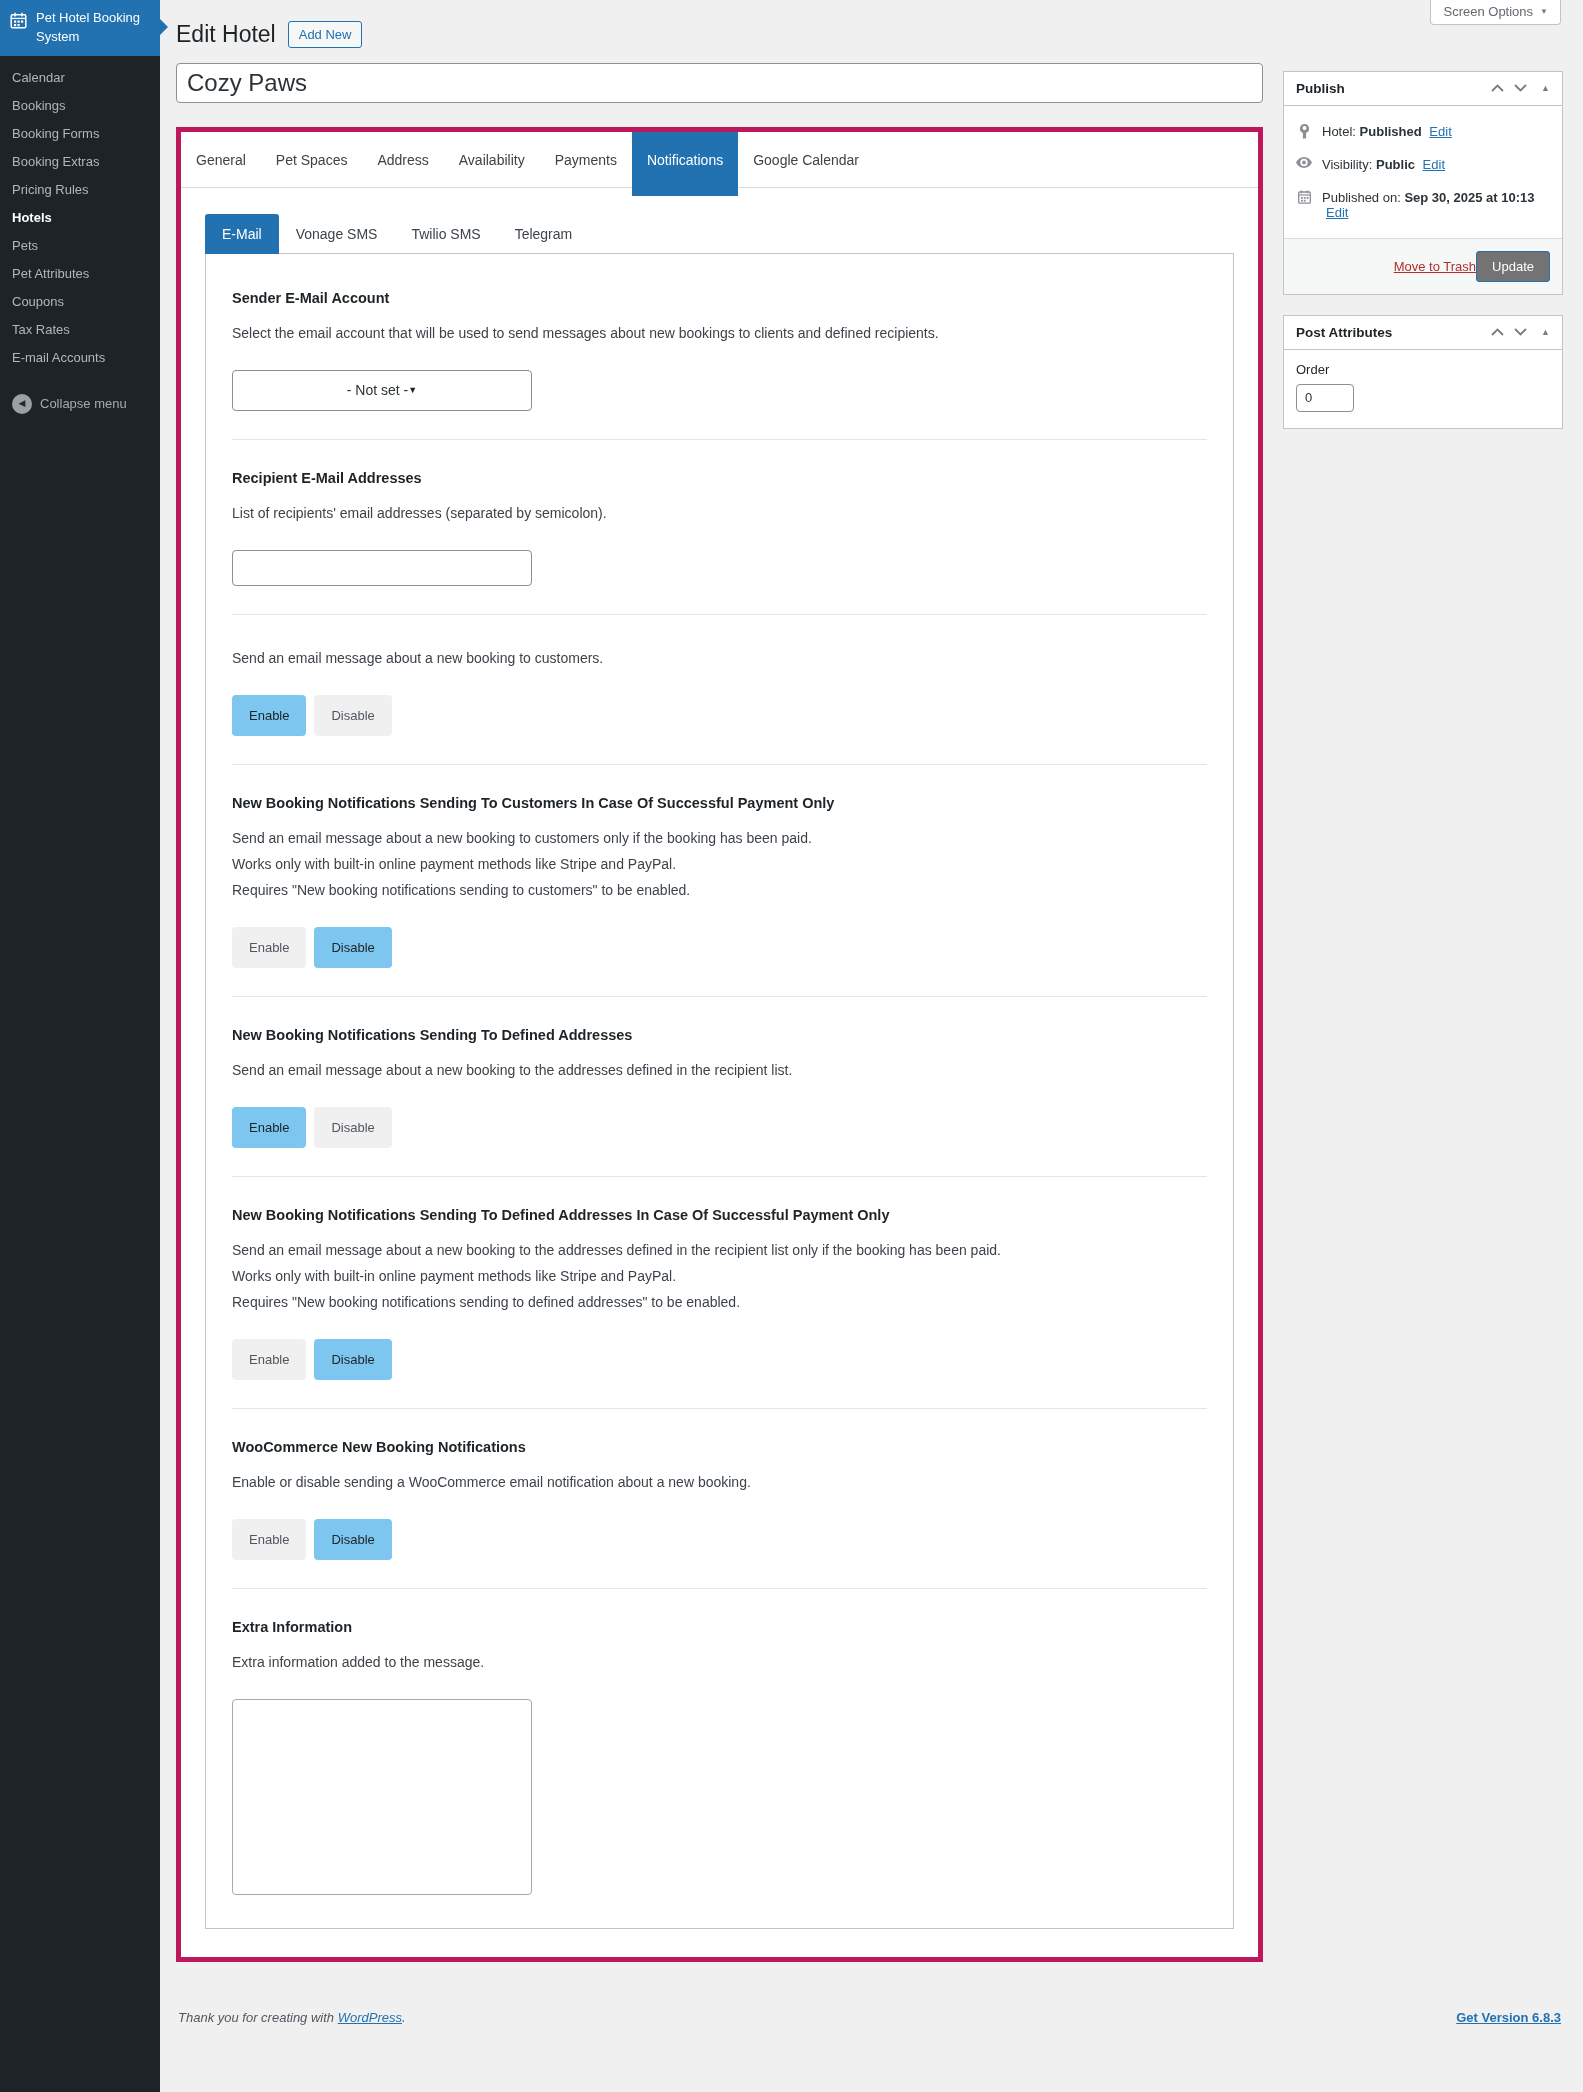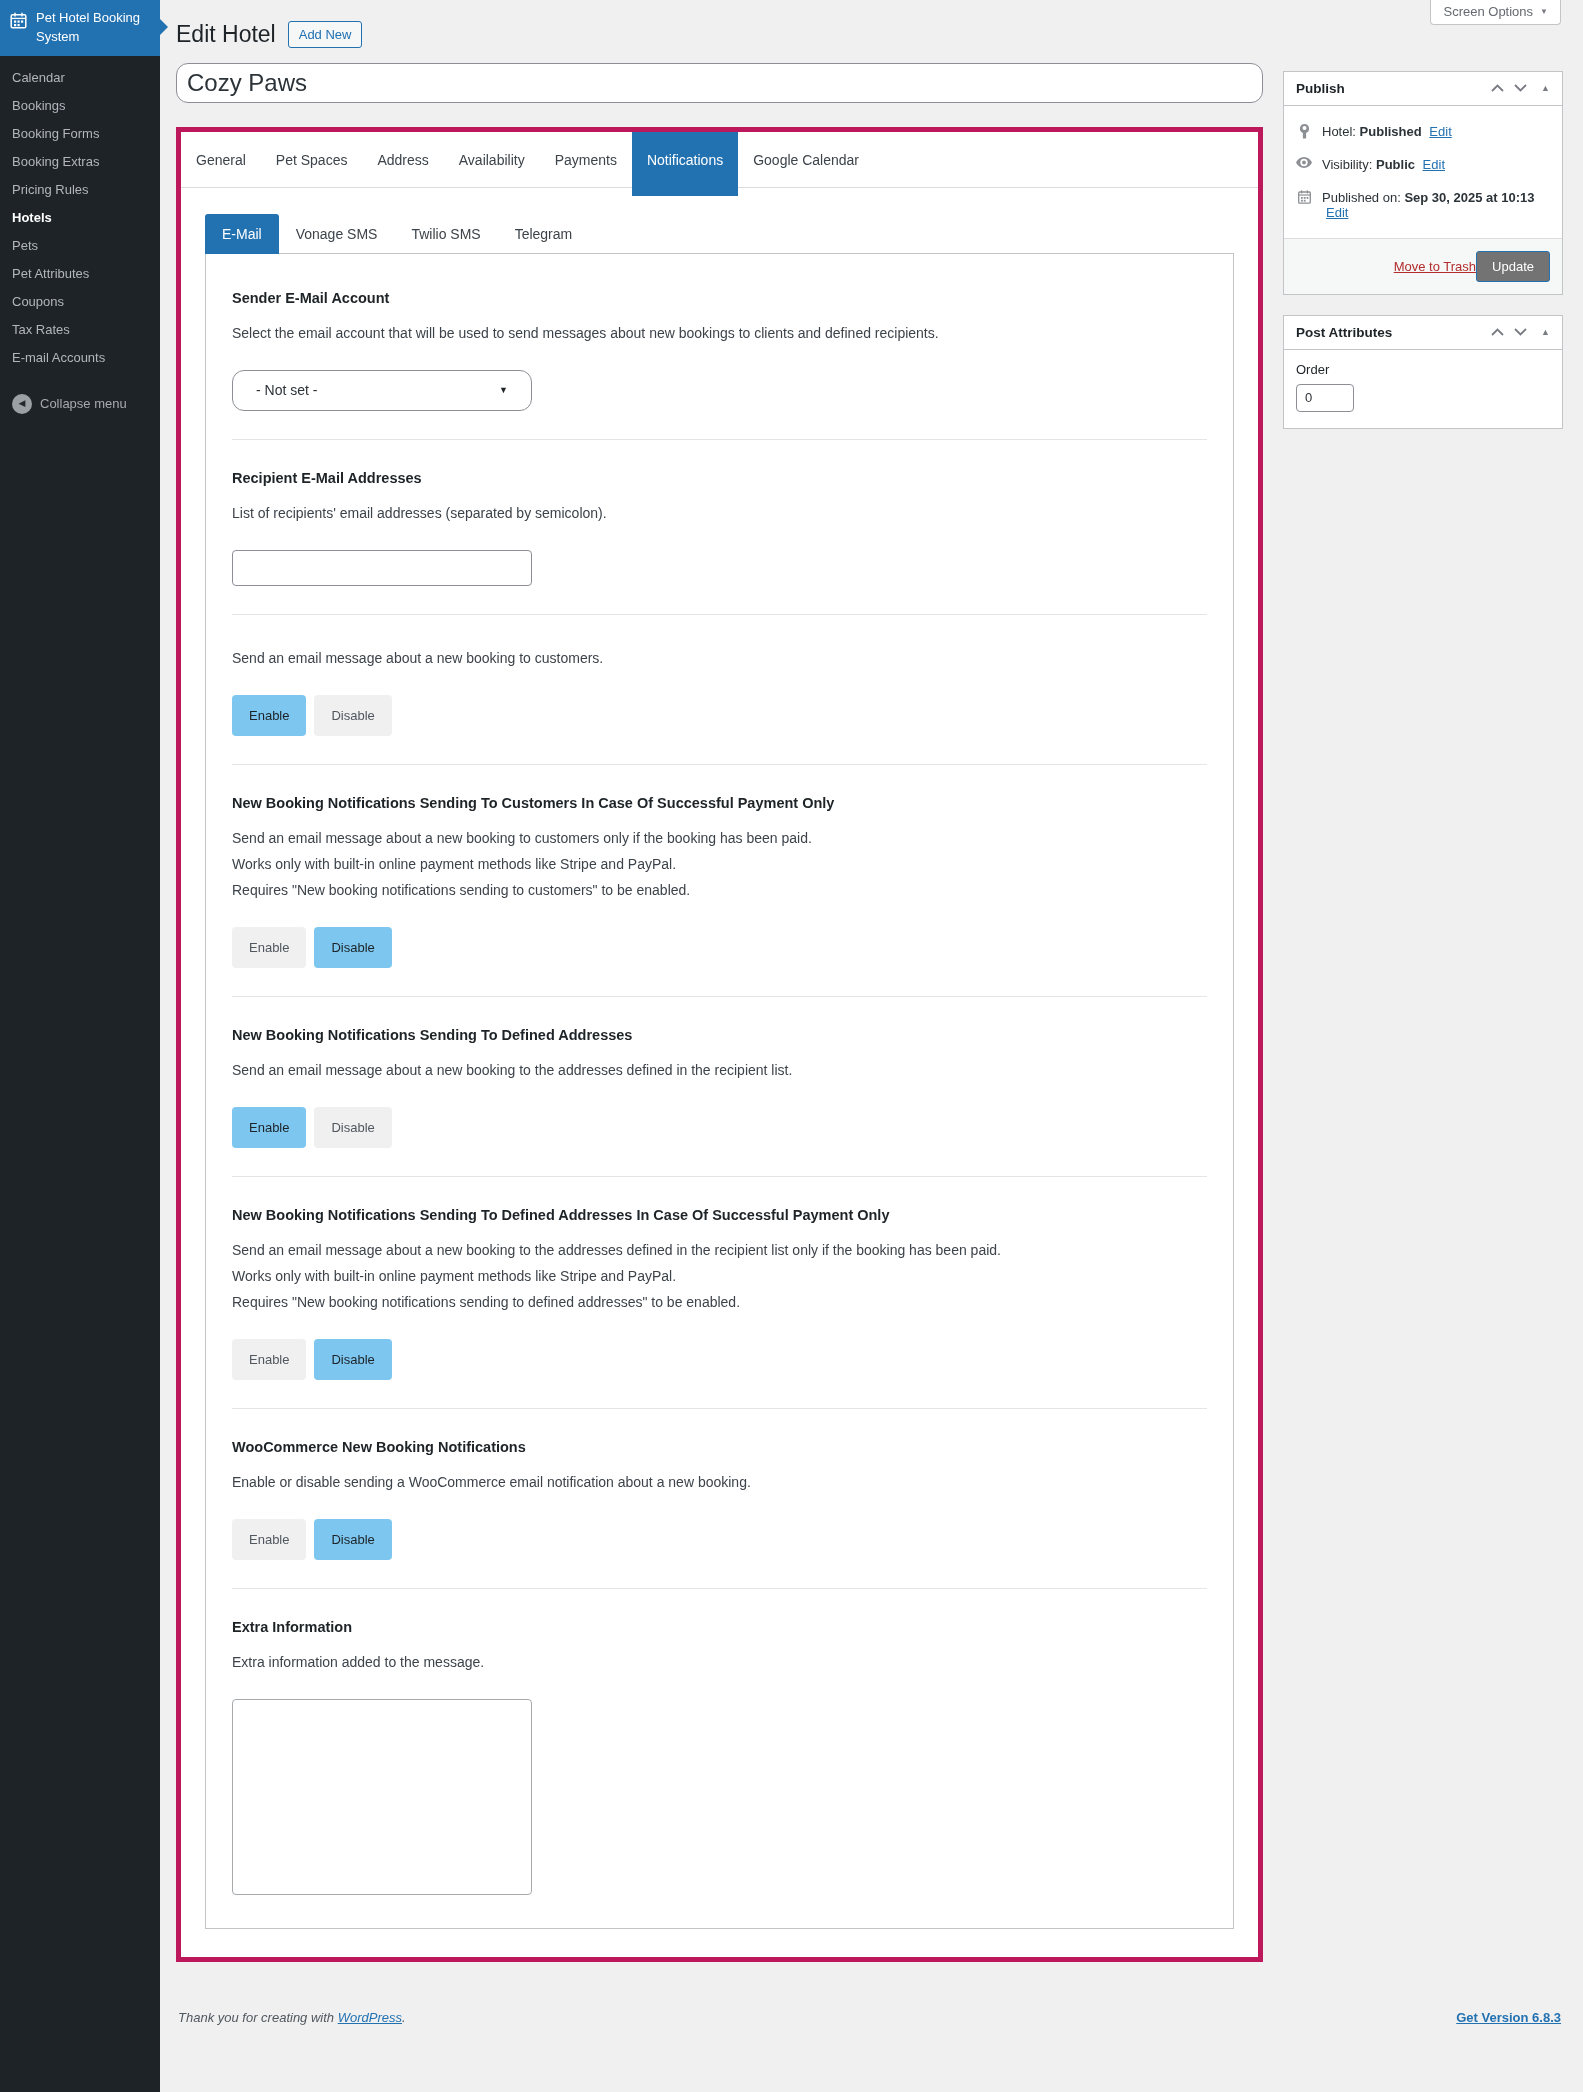--- a/index.html
+++ b/index.html
@@ -63,21 +63,21 @@
     border:1px solid #2271b1; border-radius:3px; padding:5px 10px;
     cursor:pointer; text-decoration:none;
   }
 
   .columns { display:flex; gap:20px; margin-top:13px; align-items:flex-start; }
   .col-main { width:1087px; flex:0 0 auto; }
   .col-side { width:280px; flex:0 0 auto; padding-top:8px; }
 
   #title-input {
     width:100%; height:40px; font-size:24px; padding:19px 10px;
-    border:1px solid #8c8f94; border-radius:12px; background:#fff;
+    border:1px solid #8c8f94; border-radius:4px; background:#fff;
     color:#2c3338; font-family:"Liberation Sans", sans-serif; outline:none;
   }
 
   
   .main-panel {
     margin-top:24px; background:#fff; border:5px solid #be185d;
   }
   .tabbar {
     display:flex; align-items:flex-start; height:56px;
     border-bottom:1px solid #dcdcde;
@@ -99,22 +99,22 @@
 
   .inner-box { border:1px solid #c3c4c7; background:#fff; padding:6px 26px 2px; }
 
   .section { padding:30px 0 28px; }
   .section + .section { border-top:1px solid #e3e5e8; }
   .section h3 { font-size:14.5px; font-weight:700; color:#1d2327; margin-bottom:14px; }
   .section p.desc { font-size:14px; color:#3c434a; line-height:26px; }
   .section .control { margin-top:24px; }
 
   .fake-select {
-    width:300px; height:41px; border:1px solid #8c8f94; border-radius:12px;
-    background:#fff; display:flex; align-items:center; justify-content:space-between;
+    width:300px; height:41px; border:1px solid #8c8f94; border-radius:4px;
+    background:#fff; display:flex; align-items:center; justify-content:center;
     padding:0 23px; font-size:14px; color:#2c3338; cursor:pointer;
   }
   .fake-select .sel-caret { font-size:9px; color:#1d2327; }
 
   .text-input {
     width:300px; height:36px; border:1px solid #8c8f94; border-radius:4px;
     background:#fff; padding:0 10px; font-size:14px; color:#2c3338;
     font-family:"Liberation Sans", sans-serif; outline:none;
   }
   .big-textarea {

